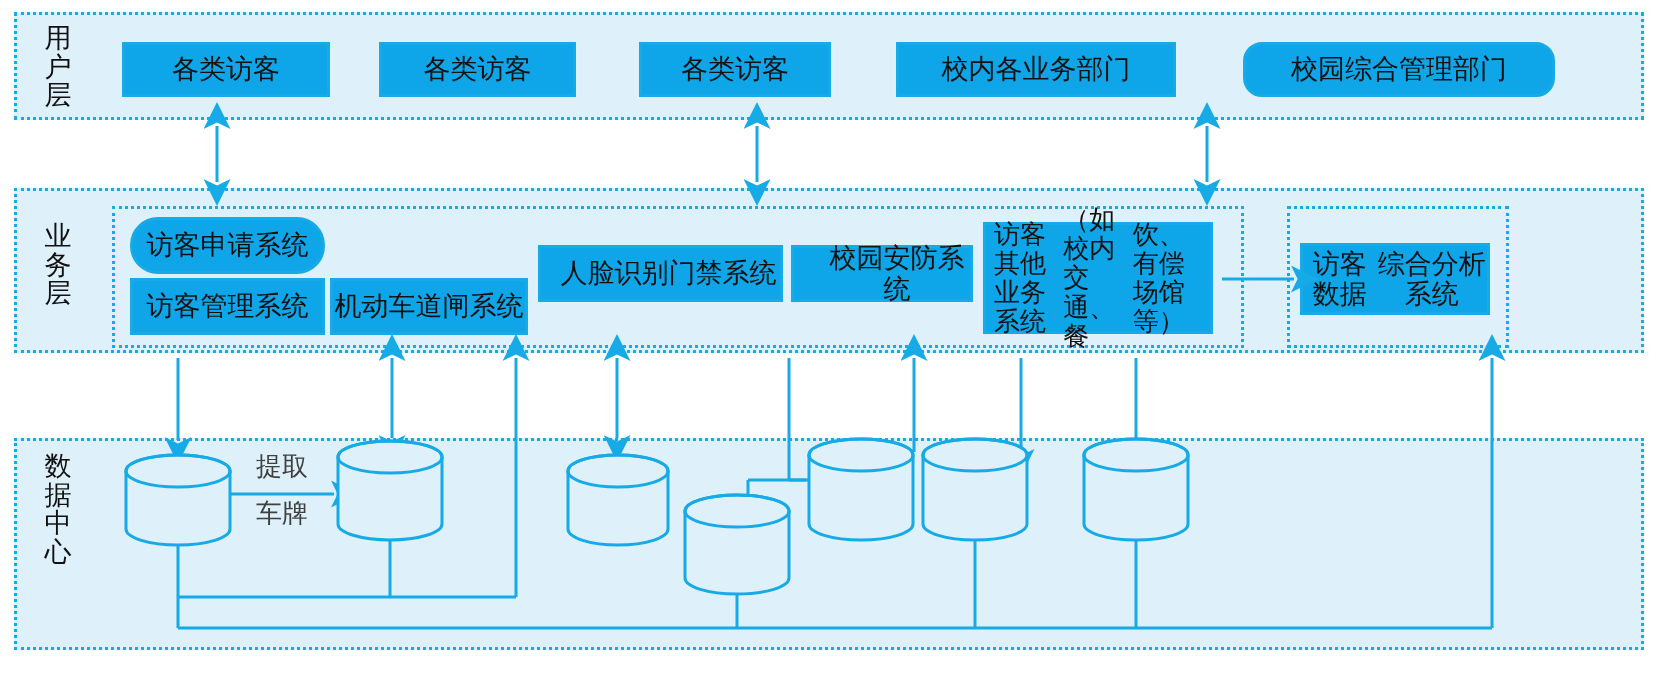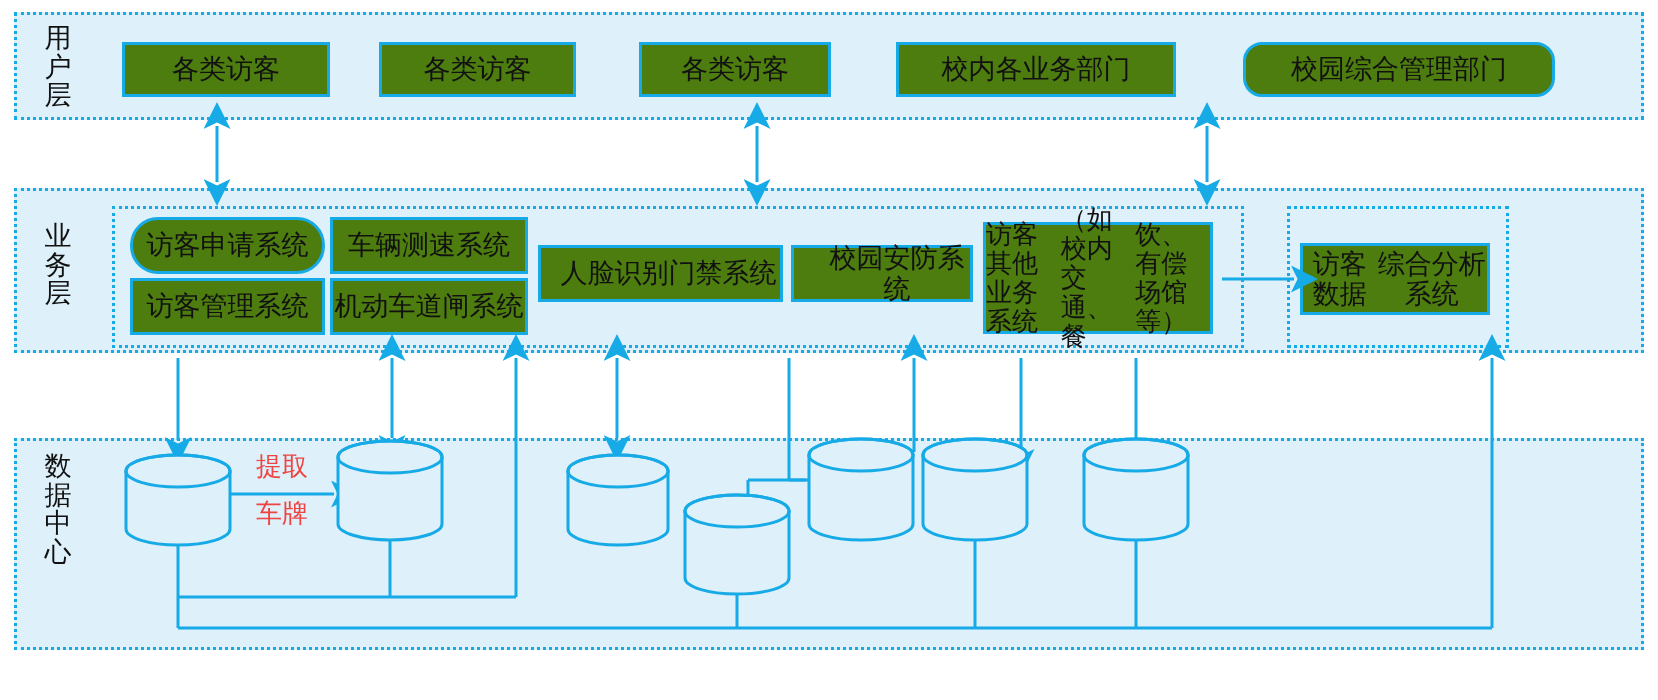--- a/index.html
+++ b/index.html
@@ -1,25 +1,25 @@
 <!DOCTYPE html>
 <html><head>
 <meta charset="utf-8">
 <style>
   html,body{margin:0;padding:0;background:#ffffff;}
   body{font-family:"Liberation Sans","DejaVu Sans",sans-serif;}
   #stage{position:relative;width:1658px;height:700px;overflow:hidden;background:#fff;}
   .layer{position:absolute;background:#def0fa;border:3px dotted #16aae6;box-sizing:border-box;}
   .inner-group{position:absolute;border:3px dotted #16aae6;box-sizing:border-box;background:transparent;}
   .layer-label{position:absolute;font-size:27px;line-height:1.06;color:#111;width:44px;text-align:center;letter-spacing:0;}
-  .node{position:absolute;box-sizing:border-box;border:3px solid #16aae6;background:#4d7c0f;
+  .node{position:absolute;box-sizing:border-box;border:3px solid #16aae6;background:#0ea5e9;
         display:flex;align-items:center;justify-content:center;text-align:center;
         color:#111;font-size:27px;line-height:1.12;}
   .node.small{font-size:26px;}
-  .edge-label{position:absolute;font-size:26px;color:#ef4444;text-align:center;line-height:1.12;}
+  .edge-label{position:absolute;font-size:26px;color:#404040;text-align:center;line-height:1.12;}
   svg.overlay{position:absolute;left:0;top:0;width:1658px;height:700px;pointer-events:none;}
   .db-label{position:absolute;text-align:center;font-size:26px;line-height:1.15;color:#111;}
 </style>
 </head>
 <body>
 
 <div id="stage">
 
   <div class="layer" style="left:14px;top:12px;width:1630px;height:108px;"></div>
   <div class="layer-label" style="left:36px;top:24px;">
@@ -38,28 +38,27 @@
   <div class="layer-label" style="left:36px;top:222px;">
       <div>业</div>
       <div>务</div>
       <div>层</div>
     </div>
 
   <div class="inner-group" style="left:112px;top:206px;width:1132px;height:142px;"></div>
   <div class="inner-group" style="left:1287px;top:206px;width:222px;height:142px;"></div>
 
   <div class="node" style="left:130px;top:217px;width:195px;height:57px;border-radius:28px;">访客申请系统</div>
-  <div class="node" style="left:330px;top:217px;width:198px;height:57px;">车辆测速系统</div>
   <div class="node" style="left:330px;top:278px;width:198px;height:57px;">机动车道闸系统</div>
   <div class="node" style="left:130px;top:278px;width:195px;height:57px;">访客管理系统</div>
 
   <div class="node" style="left:538px;top:245px;width:245px;height:57px;padding-left:16px;">人脸识别门禁系统</div>
   <div class="node" style="left:791px;top:245px;width:182px;height:57px;padding-left:30px;">校园安防系统</div>
 
-  <div class="node small" style="left:983px;top:222px;width:230px;height:112px;padding:0 0;justify-content:flex-start;text-align:left;">
+  <div class="node small" style="left:983px;top:222px;width:230px;height:112px;padding:0 8px;justify-content:flex-start;text-align:left;">
       <div style="width:100%">访客其他业务系统</div>
       <div style="width:100%">（如校内交通、餐</div>
       <div style="width:100%">饮、有偿场馆等）</div>
     </div>
 
   <div class="node" style="left:1300px;top:243px;width:190px;height:72px;">
       <div>访客数据</div>
       <div>综合分析系统</div>
     </div>
 

